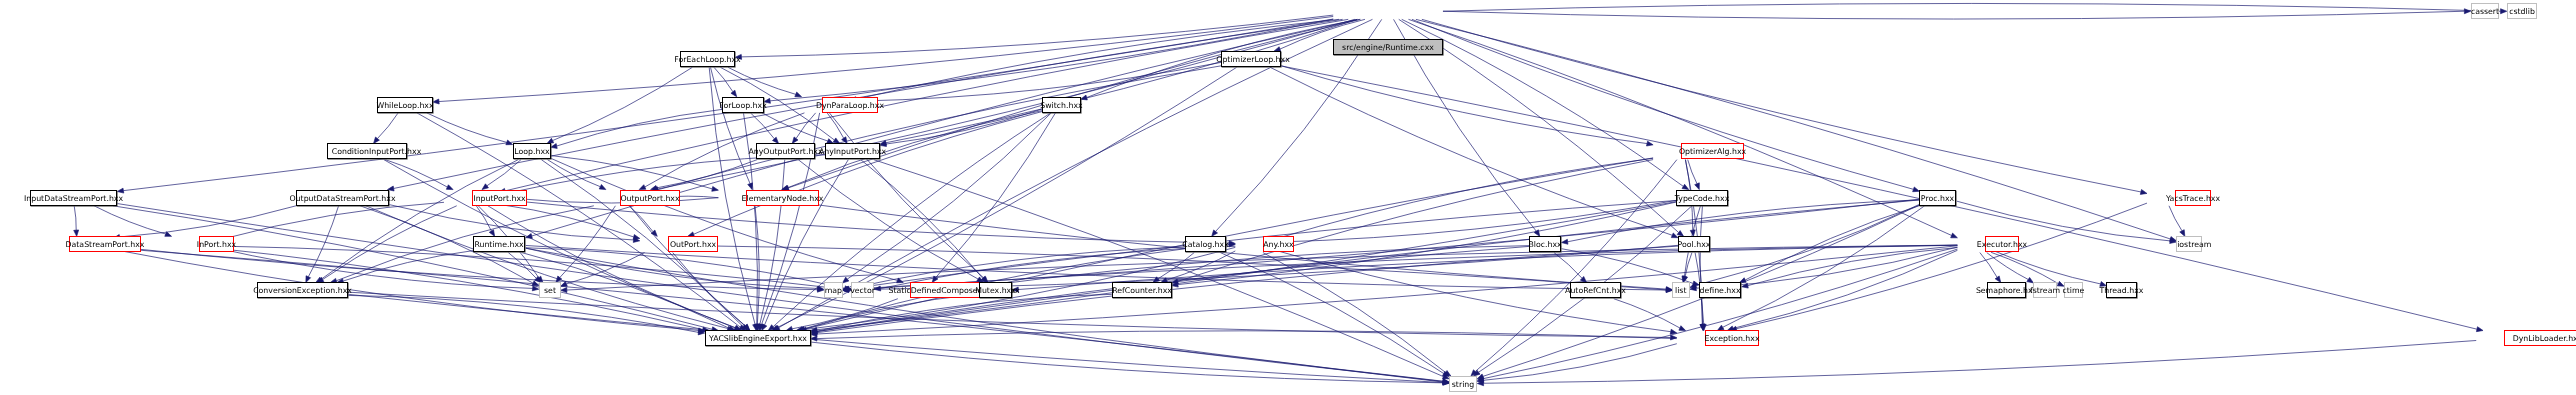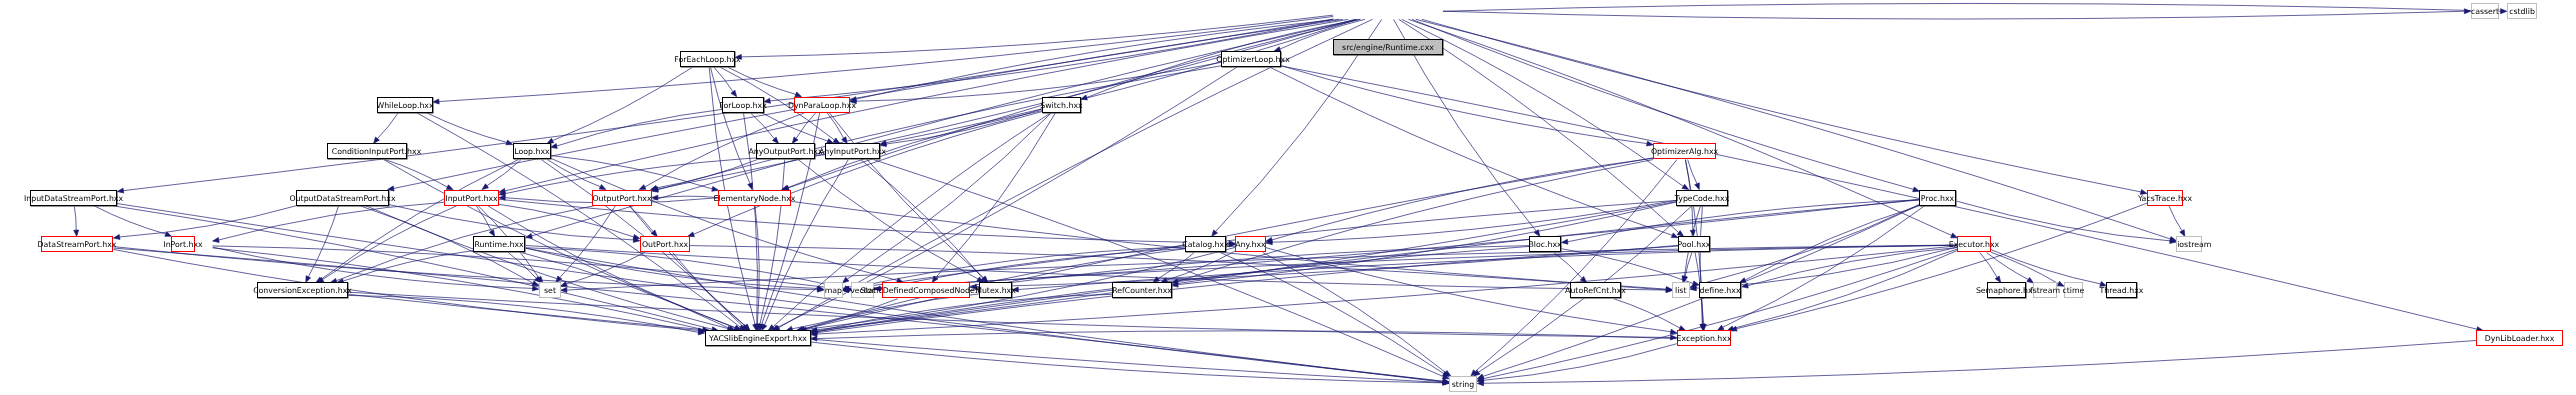--- a/index.html
+++ b/index.html
@@ -5,21 +5,21 @@
   html, body { margin: 0; padding: 0; background: #ffffff; }
   body { width: 2576px; height: 396px; position: relative; overflow: hidden;
          font-family: "DejaVu Sans", sans-serif; }
   #graph { position: absolute; left: 0; top: 0; width: 2576px; height: 396px; }
   #edges { position: absolute; left: 0; top: 0; }
   .node { position: absolute; box-sizing: border-box; height: 16px;
           display: flex; align-items: center; justify-content: center;
           font-size: 7.8px; color: #000; white-space: nowrap; padding: 0 5px;
           background: #fff; }
   .node.k-normal { border: 0.6px solid #000; box-shadow: 0.6px 0.6px 0 #555; }
-  .node.k-red { border: 0.6px solid #ff0000; }
+  .node.k-red { border: 0.6px solid #ff0000; margin-left: 28px; }
   .node.k-sys { border: 0.6px solid #bfbfbf; }
   .node.k-root { background: #bfbfbf; border: 0.6px solid #000; box-shadow: 0.6px 0.6px 0 #444; }
   .edge { fill: none; stroke: #191970; stroke-width: 1.1; }
   .arrow { fill: #191970; stroke: #191970; }
 </style>
 </head>
 <body>
 
 <div id="graph">
   <svg id="edges" width="2576" height="396" xmlns="http://www.w3.org/2000/svg" viewBox="0 0 4131 635">
@@ -429,21 +429,21 @@
     </div>
   <div class="node k-normal" style="left:1919px;top:190px;width:37px;">
       <span>Proc.hxx</span>
     </div>
   <div class="node k-red" style="left:2147px;top:190px;width:36px;">
       <span>YacsTrace.hxx</span>
     </div>
   <div class="node k-red" style="left:41px;top:236px;width:72px;">
       <span>DataStreamPort.hxx</span>
     </div>
-  <div class="node k-red" style="left:171px;top:236px;width:24px;">
+  <div class="node k-red" style="left:171px;top:236px;width:35px;">
       <span>InPort.hxx</span>
     </div>
   <div class="node k-normal" style="left:473px;top:236px;width:52px;">
       <span>Runtime.hxx</span>
     </div>
   <div class="node k-red" style="left:640px;top:236px;width:50px;">
       <span>OutPort.hxx</span>
     </div>
   <div class="node k-normal" style="left:1185px;top:236px;width:41px;">
       <span>Catalog.hxx</span>

